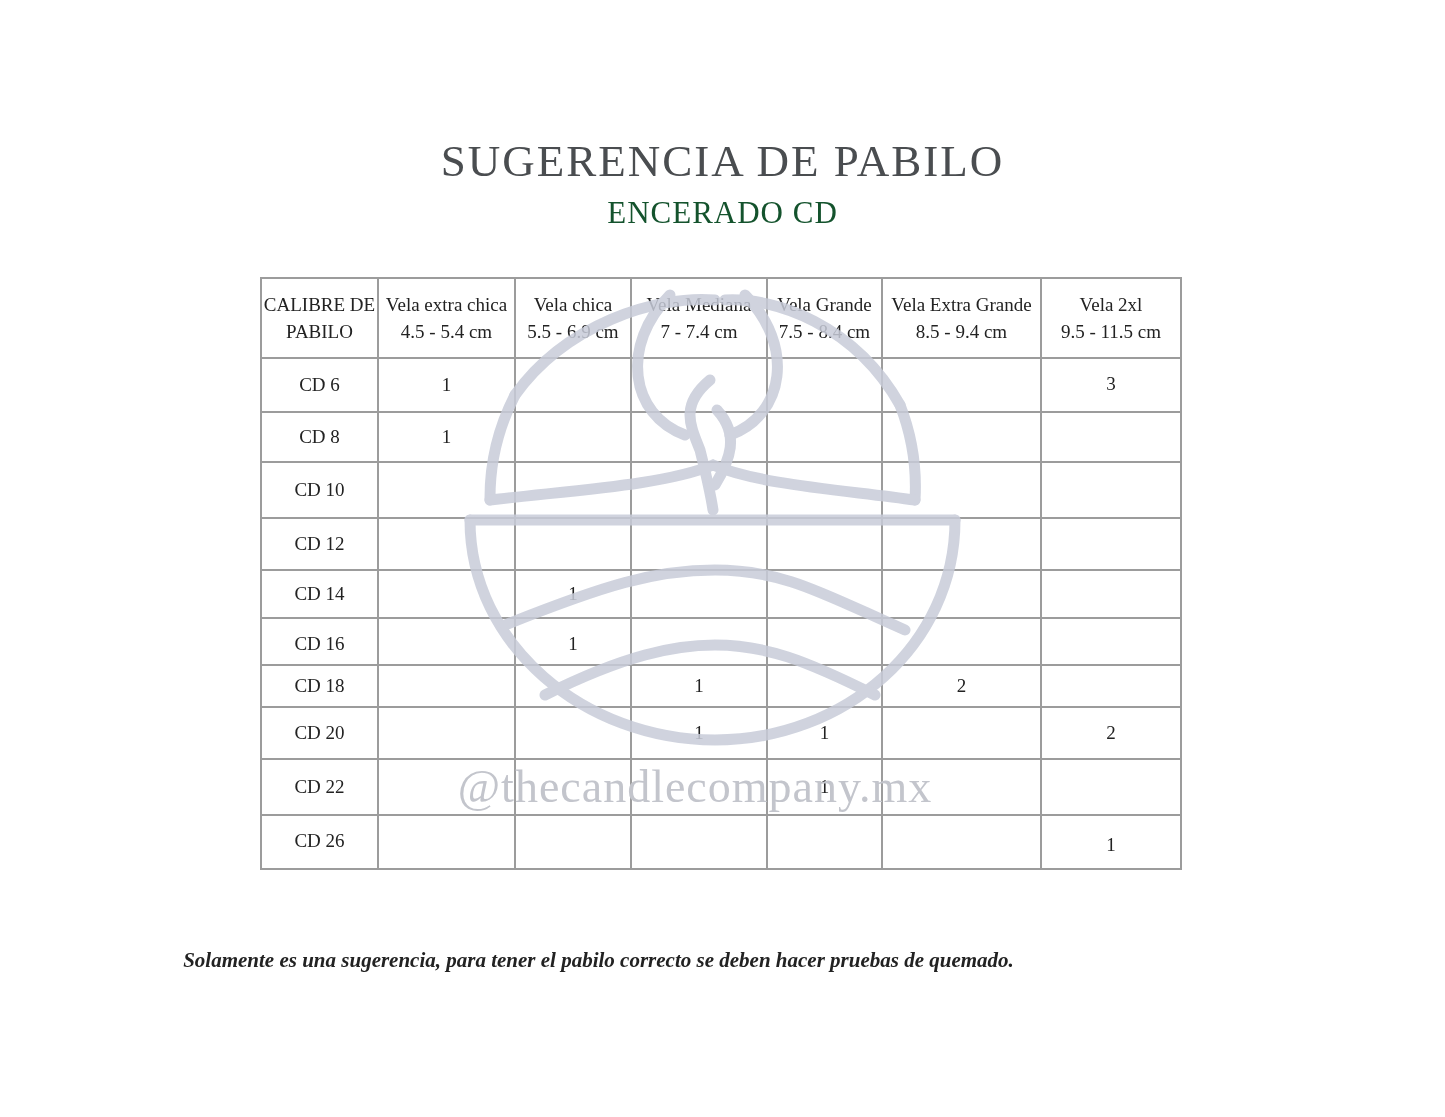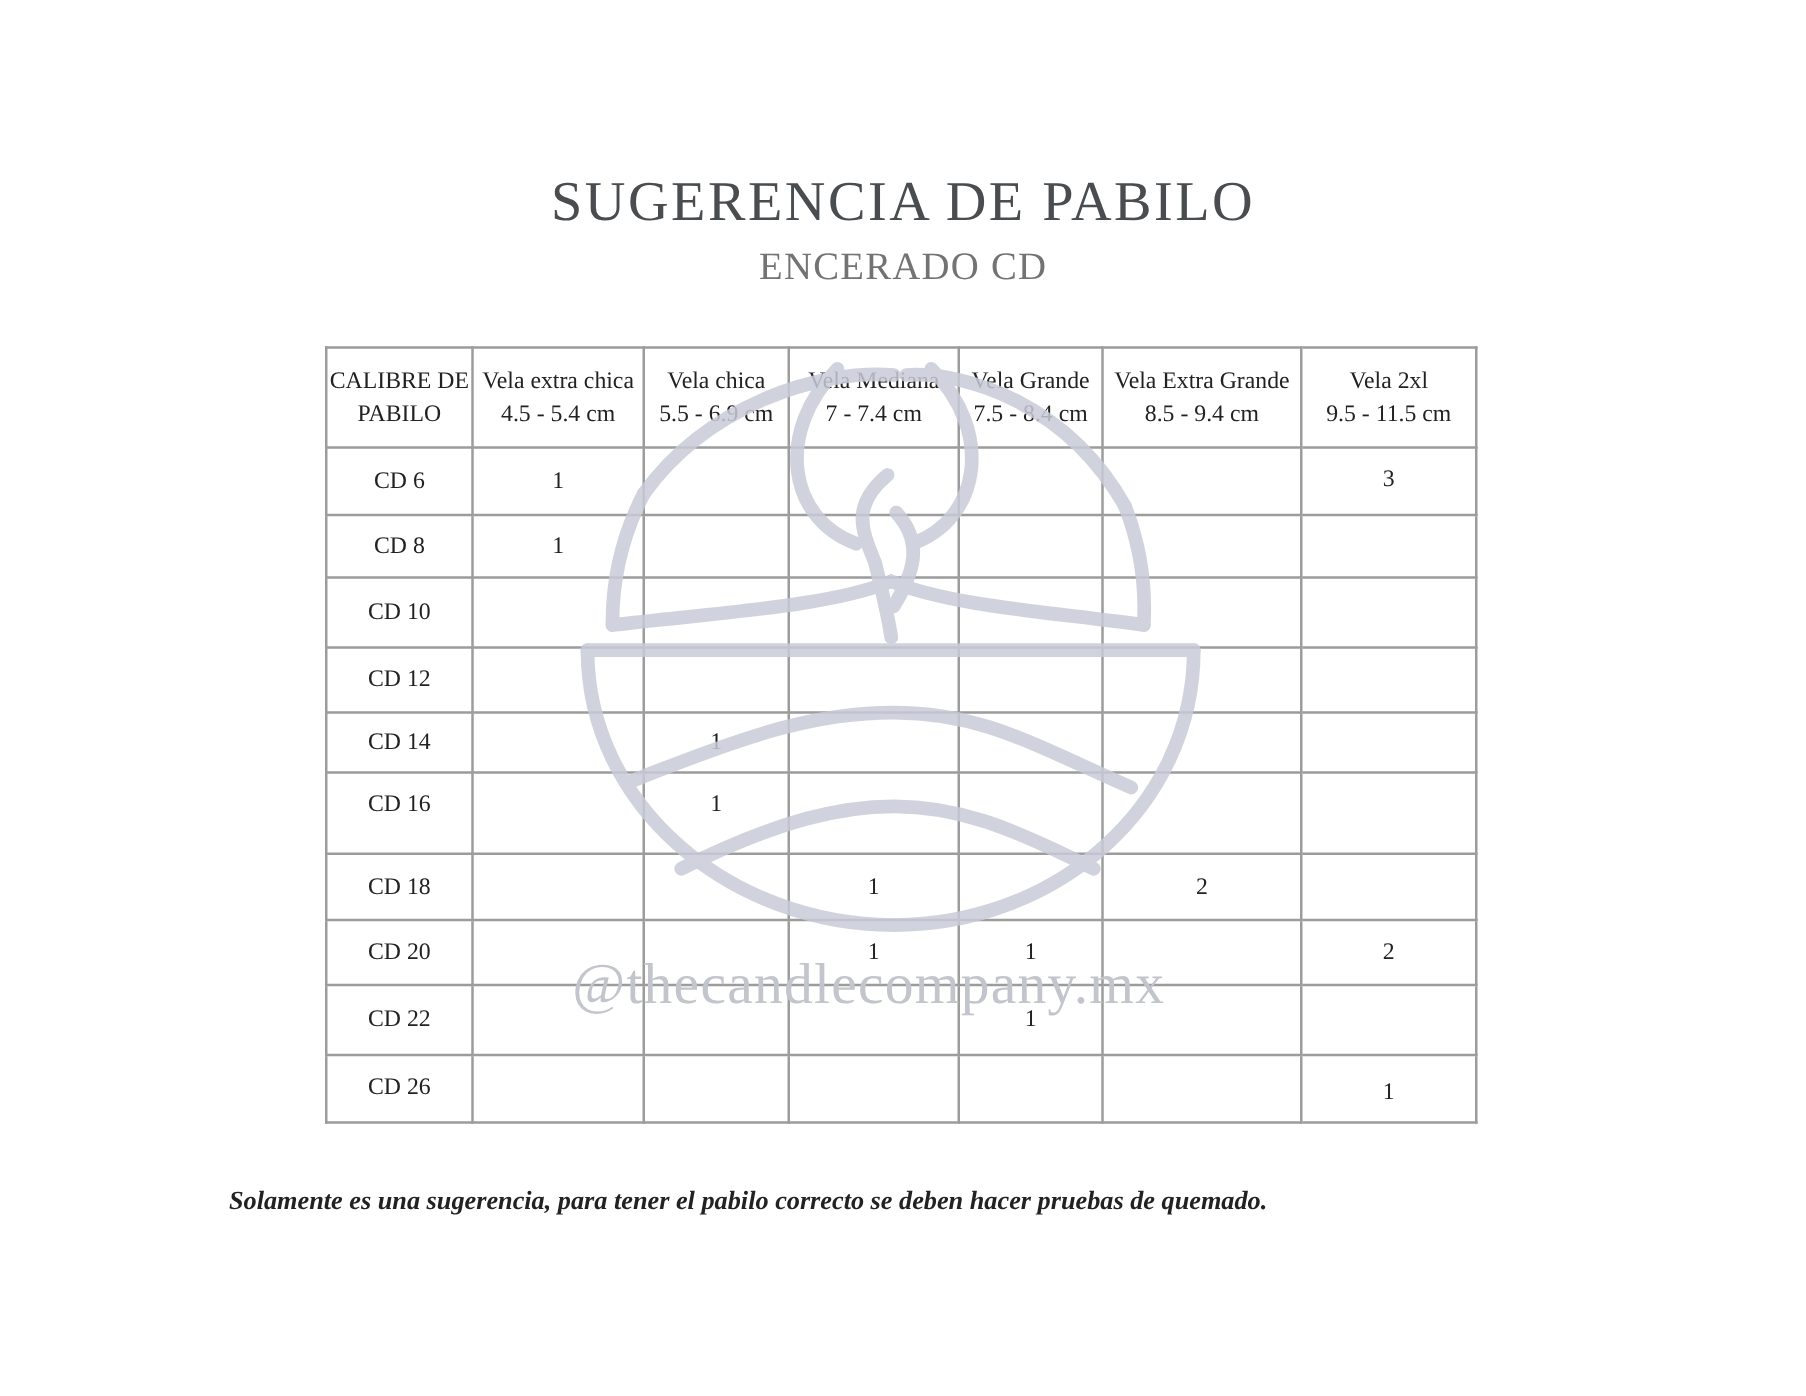--- a/index.html
+++ b/index.html
@@ -1,18 +1,18 @@
 <!DOCTYPE html>
 <html><head>
   <meta charset="utf-8">
   <style>
     html, body { margin: 0; padding: 0; background: #ffffff; }
     body { width: 1445px; height: 1117px; position: relative; overflow: hidden; font-family: "Liberation Serif", "DejaVu Serif", serif; color: #222; }
     .title { position: absolute; left: 0; width: 1445px; top: 135px; text-align: center; font-size: 45px; letter-spacing: 2px; color: #4a4d50; font-family: "Liberation Serif", serif; }
-    .subtitle { position: absolute; left: 0; width: 1445px; top: 195px; text-align: center; font-size: 31px; letter-spacing: 1px; color: #737373; font-family: "Liberation Serif", serif; }
+    .subtitle { position: absolute; left: 0; width: 1445px; top: 195px; text-align: center; font-size: 31px; letter-spacing: 1px; color: #14532d; font-family: "Liberation Serif", serif; }
     .watermark { position: absolute; left: 455px; top: 285px; width: 520px; height: 470px; pointer-events: none; z-index: 2; }
     .watermark-text { position: absolute; left: 455px; top: 760px; width: 480px; text-align: center; font-size: 46px; color: #c3c5cc; letter-spacing: 1px; font-family: "Liberation Serif", serif; z-index: 2; pointer-events: none; }
     table.grid { position: absolute; left: 260px; top: 277px; border-collapse: collapse; z-index: 1; background: transparent; }
     table.grid td, table.grid th { border: 2px solid #9c9c9c; padding: 0; text-align: center; vertical-align: middle; font-size: 19px; font-weight: normal; color: #222; }
     table.grid th { vertical-align: middle; line-height: 27px; border-radius: 22px; }
     th.corner { text-align: left; font-weight: bold; font-size: 18px; padding-left: 6px; padding-top: 6px; line-height: 27px; }
     td.label { font-size: 19px; }
     .note { position: absolute; left: 0; width: 1197px; top: 948px; text-align: center; font-style: italic; font-weight: bold; font-size: 21px; color: #222; font-family: "Liberation Serif", serif; }
     .cell-top { vertical-align: top !important; padding-top: 14px !important; }
     .cell-bottom { vertical-align: bottom !important; padding-bottom: 12px !important; }
@@ -85,30 +85,30 @@
   </tr>
   <tr style="height:48px">
     <td class="label">CD 14</td>
     <td></td>
     <td>1</td>
     <td></td>
     <td></td>
     <td></td>
     <td></td>
   </tr>
-  <tr style="height:65px">
+  <tr style="height:47px">
     <td class="label cell-top">CD 16</td>
     <td></td>
     <td class="cell-top">1</td>
     <td></td>
     <td></td>
     <td></td>
     <td></td>
   </tr>
-  <tr style="height:53px">
+  <tr style="height:42px">
     <td class="label">CD 18</td>
     <td></td>
     <td></td>
     <td>1</td>
     <td></td>
     <td>2</td>
     <td></td>
   </tr>
   <tr style="height:52px">
     <td class="label">CD 20</td>

